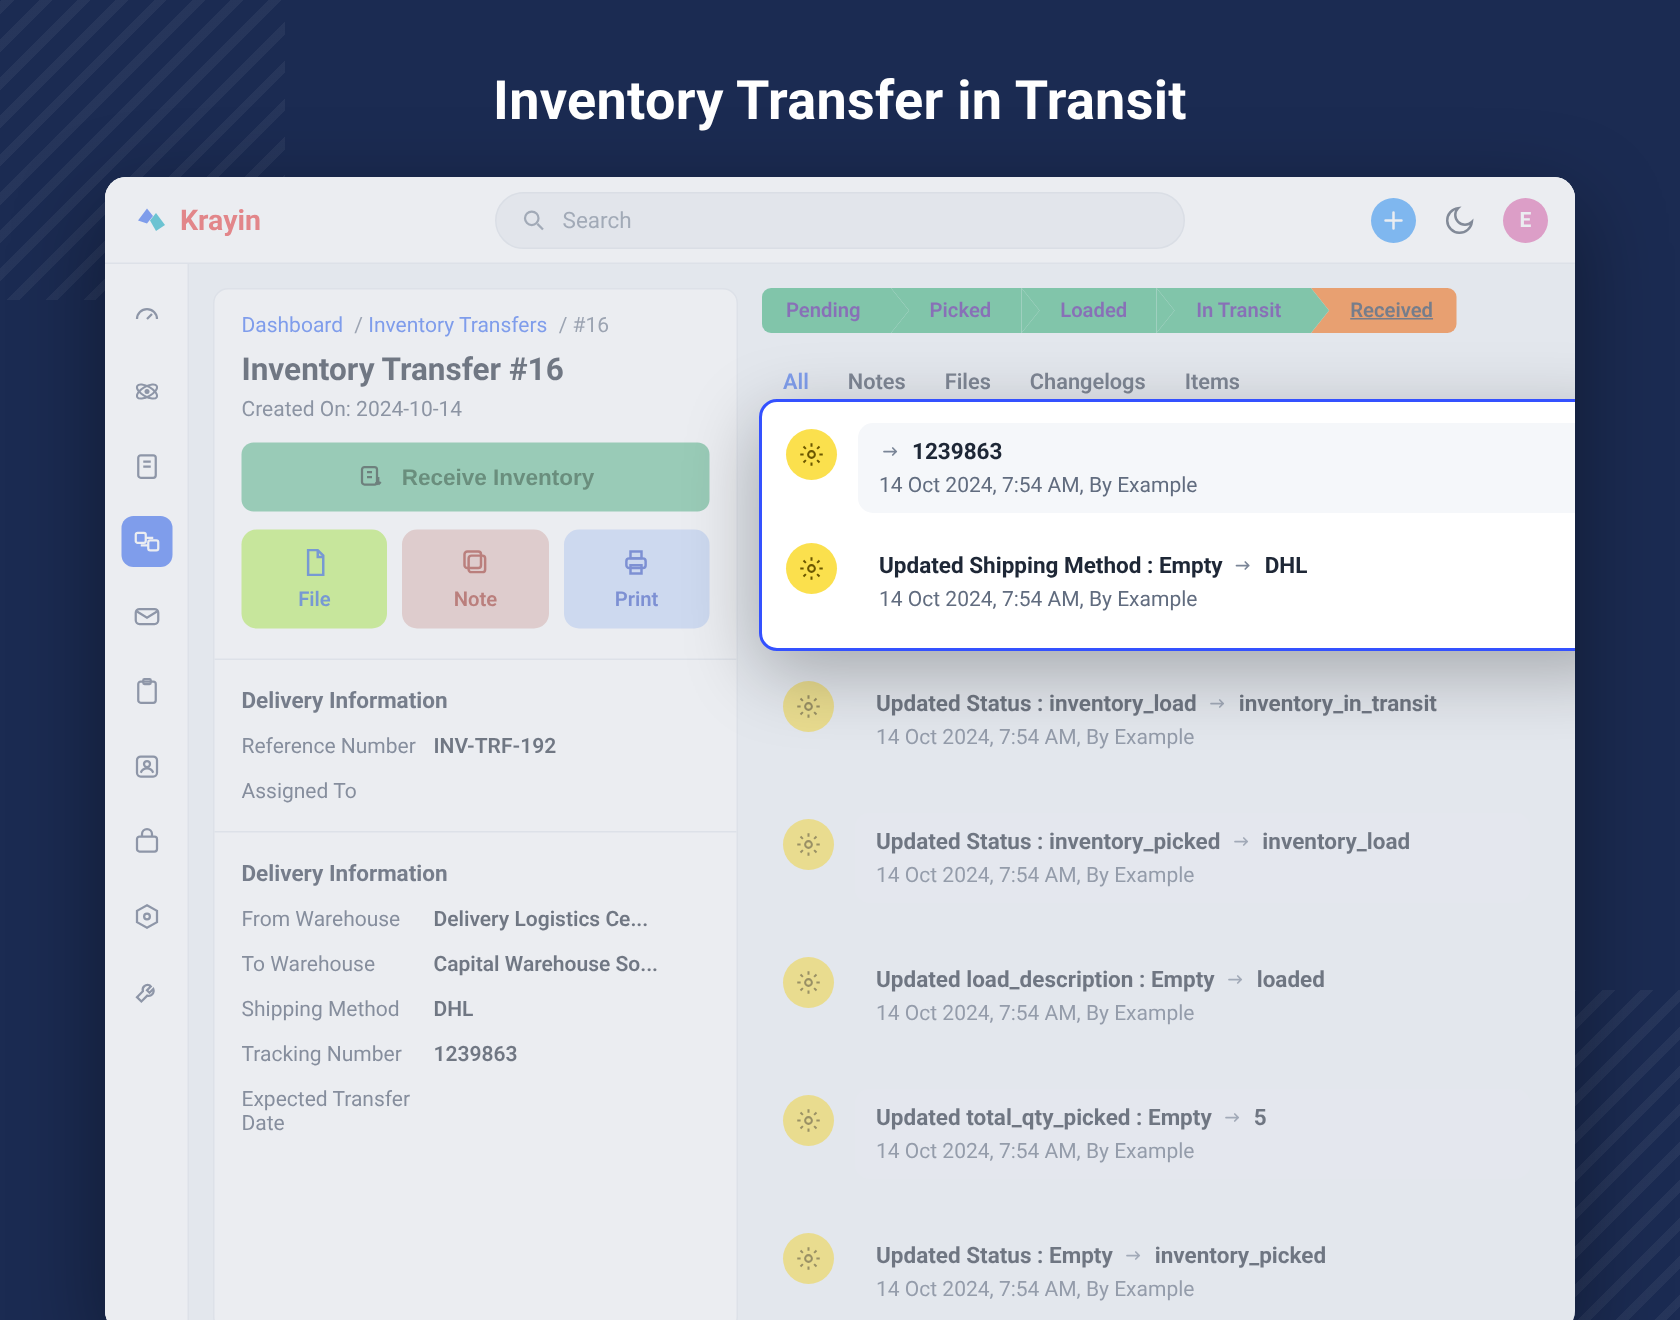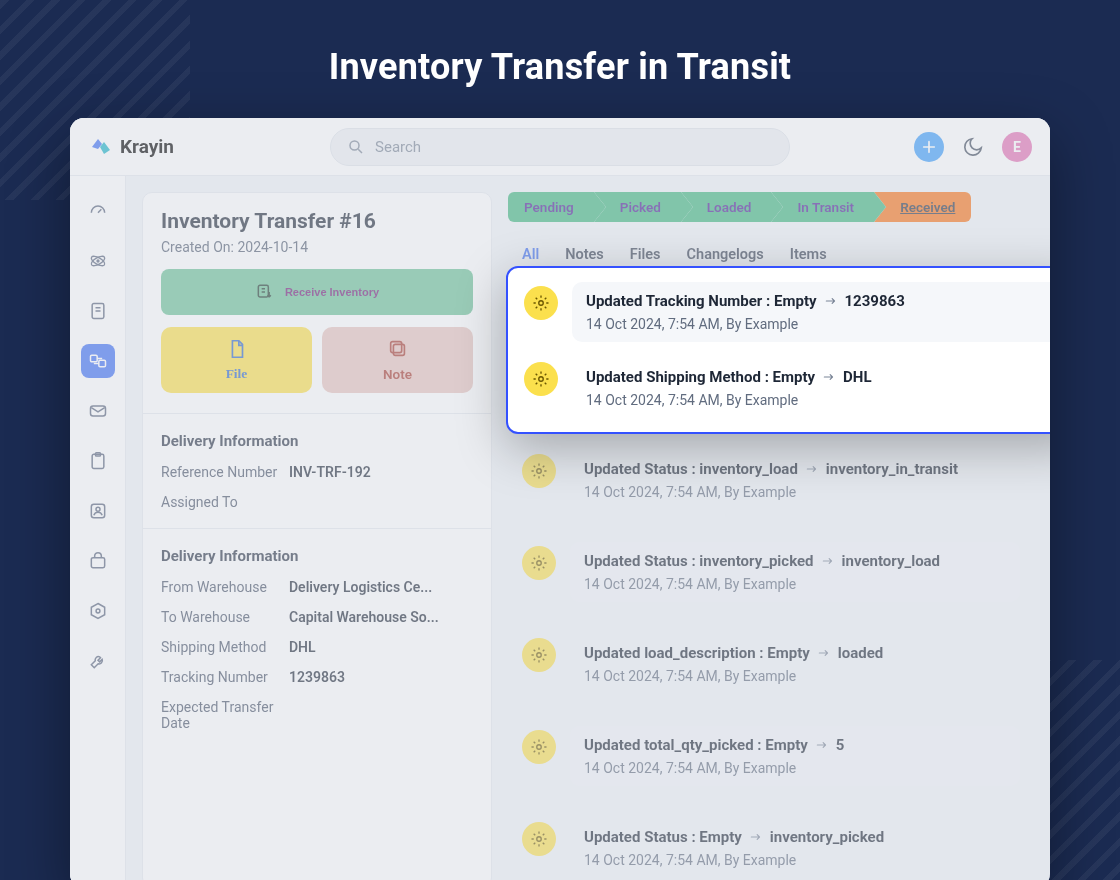--- a/index.html
+++ b/index.html
@@ -67,21 +67,21 @@
     background: #fff;
     position: relative;
     z-index: 10;
   }
   .brand {
     display: flex;
     align-items: center;
     gap: 8px;
     font-weight: 700;
     font-size: 19px;
-    color: #000000;
+    color: #ef4444;
     text-align: center;
   }
   .brand-icon {
     width: 24px; height: 24px;
     position: relative;
   }
   .brand-icon svg { width: 24px; height: 24px; }
   .search-wrap {
     flex: 0 0 auto;
     margin-left: 140px;
@@ -186,23 +186,23 @@
     margin-bottom: 6px;
   }
   .created-on {
     font-size: 14px;
     color: #525e72;
     margin-bottom: 14px;
   }
   .receive-btn {
     width: 100%;
     background: #6bc196;
-    color: #701a75;
+    color: #14532d;
     font-weight: 600;
-    font-size: 11px;
+    font-size: 15px;
     border: none;
     border-radius: 8px;
     height: 46px;
     display: flex; align-items: center; justify-content: center;
     gap: 10px;
     margin-bottom: 12px;
   }
   .action-row {
     display: flex;
     gap: 10px;
@@ -214,21 +214,21 @@
     height: 66px;
     display: flex;
     flex-direction: column;
     align-items: center;
     justify-content: center;
     gap: 6px;
     font-size: 13.5px;
     font-weight: 600;
   }
   .chip svg { width: 22px; height: 22px; }
-  .chip-file  { background: #fde047; color: #2d66c9; font-family: Liberation Serif, serif; }
+  .chip-file  { background: #bef264; color: #2d66c9; }
   .chip-note  { background: #e8c4bd; color: #a6372c; }
   .chip-print { background: #c9dafc; color: #3757c9; }
 
   .section-head {
     font-size: 15px;
     font-weight: 700;
     color: #2a3445;
     margin-bottom: 14px;
   }
   .kv {
@@ -485,20 +485,25 @@
       <div class="nav-icon">
           <svg width="20" height="20" viewBox="0 0 24 24">
             <path d="M14 7a4 4 0 0 0-5.3 4.8L4 16.5 7.5 20l4.7-4.7A4 4 0 0 0 17 10l-3 3-2-2 3-3z" fill="none" stroke="currentColor" stroke-width="1.8"></path>
           </svg>
         </div>
     </div>
 
     <div class="content">
 
       <div class="details-card">
+        <div class="breadcrumbs">
+          <a>Dashboard</a> /
+          <a>Inventory Transfers</a> /
+          <span>#16</span>
+        </div>
         <div class="page-title">Inventory Transfer #16</div>
         <div class="created-on">
           <span>Created On:</span>
           <span>2024-10-14</span>
         </div>
 
         <button class="receive-btn">
           <svg width="20" height="20" viewBox="0 0 24 24">
               <rect x="4" y="4" width="12" height="14" rx="2" fill="none" stroke="#1c3a2c" stroke-width="1.8"></rect>
               <path d="M8 8h4M8 12h4" stroke="#1c3a2c" stroke-width="1.8"></path>
@@ -515,20 +520,28 @@
               </svg>
             <span>File</span>
           </div>
           <div class="chip chip-note">
             <svg viewBox="0 0 24 24">
                 <rect x="7" y="7" width="12" height="12" rx="2" fill="none" stroke="currentColor" stroke-width="1.8"></rect>
                 <rect x="4" y="4" width="12" height="12" rx="2" fill="none" stroke="currentColor" stroke-width="1.8"></rect>
               </svg>
             <span>Note</span>
           </div>
+          <div class="chip chip-print">
+            <svg viewBox="0 0 24 24">
+                <rect x="5" y="9" width="14" height="7" rx="2" fill="none" stroke="currentColor" stroke-width="1.8"></rect>
+                <rect x="8" y="4" width="8" height="5" fill="none" stroke="currentColor" stroke-width="1.8"></rect>
+                <rect x="8" y="14" width="8" height="6" fill="none" stroke="currentColor" stroke-width="1.8"></rect>
+              </svg>
+            <span>Print</span>
+          </div>
         </div>
 
         <div class="divider"></div>
         <div class="section-head">Delivery Information</div>
         <div class="kv">
           <div class="k">Reference Number</div>
           <div class="v">INV-TRF-192</div>
           <div class="k">Assigned To</div>
           <div class="v"></div>
         </div>
@@ -670,21 +683,20 @@
   <div class="highlight-card" id="highlight">
       <div class="feed-item">
         <div class="feed-icon">
           <svg width="18" height="18" viewBox="0 0 24 24">
             <circle cx="12" cy="12" r="3" fill="none" stroke="currentColor" stroke-width="1.8"></circle>
             <path d="M12 2v3M12 19v3M4.9 4.9l2.1 2.1M17 17l2.1 2.1M2 12h3M19 12h3M4.9 19.1l2.1-2.1M17 7l2.1-2.1" stroke="currentColor" stroke-width="1.8"></path>
           </svg>
         </div>
         <div class="feed-body">
           <div class="feed-title">
-            <span>Updated Tracking Number : Empty</span>
             <span class="arrow"><svg width="16" height="14" viewBox="0 0 24 24" style="vertical-align:-2px">
                 <path d="M4 12h14m0 0-4-4m4 4-4 4" fill="none" stroke="currentColor" stroke-width="2" stroke-linecap="round" stroke-linejoin="round"></path>
               </svg></span>
             <span>1239863</span>
           </div>
           <div class="feed-meta">14 Oct 2024, 7:54 AM, By Example</div>
         </div>
       </div>
       <div class="feed-item">
         <div class="feed-icon">

